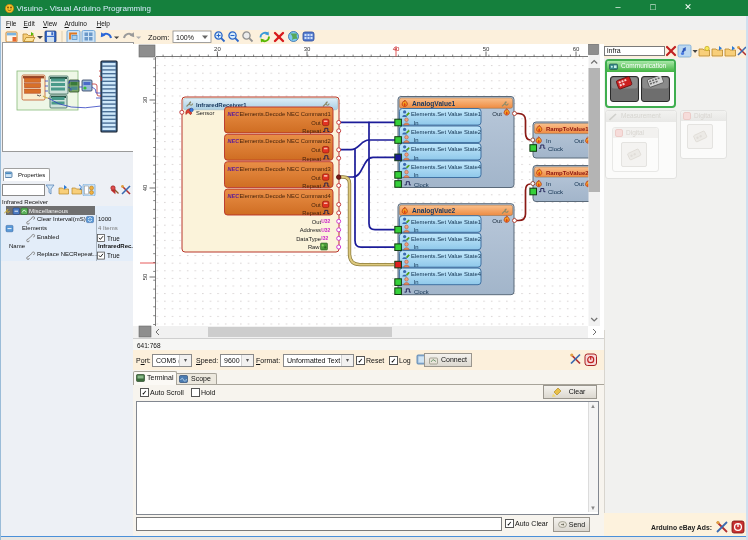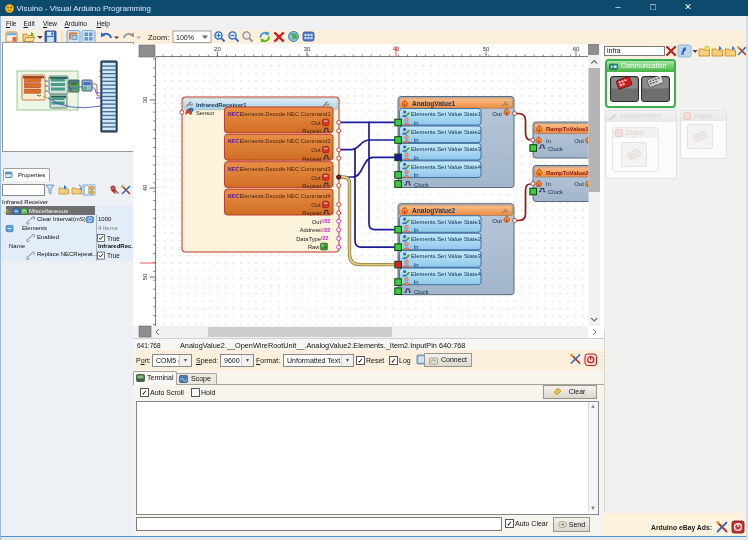--- a/index.html
+++ b/index.html
@@ -1,20 +1,20 @@
 <!DOCTYPE html>
 <html><head>
 <meta charset="utf-8">
 <style>
   html,body{margin:0;padding:0;}
   body{width:748px;height:540px;overflow:hidden;font-family:"Liberation Sans",sans-serif;}
   #win{position:absolute;left:0;top:0;width:748px;height:540px;background:#f0f0f0;overflow:hidden;}
   .abs{position:absolute;}
   
-  #titlebar{left:0;top:0;width:748px;height:16px;background:#0c4a6e;color:#fff;}
+  #titlebar{left:0;top:0;width:748px;height:16px;background:#15803d;color:#fff;}
   #titletxt{left:16.5px;top:3.5px;font-size:8px;color:#d8eafc;}
   .winbtn{top:1px;width:30px;height:14px;color:#fff;font-size:9px;text-align:center;line-height:13px;}
   
   #menubar{left:0;top:16px;width:748px;height:14px;background:#f0f0f0;border-left:1px solid #9abcd8;}
   .mitem{top:3.5px;font-size:6.5px;color:#111;}
   .mitem u{text-decoration:underline;}
   
   #toolbar{left:0;top:30px;width:748px;height:14px;background:#fcf0dc;border-left:1px solid #9abcd8;border-right:1px solid #9abcd8;}
   
   #leftpanel{left:1px;top:42px;width:132px;height:494px;background:#edf0f5;}
@@ -780,21 +780,20 @@
     <path d="M591.2,318 l3,3 l3,-3" stroke="#707070" stroke-width="1.2" fill="none"></path>
     <rect x="133" y="326" width="455" height="12" fill="#f1f1f1"></rect>
     <rect x="139" y="326" width="12" height="11" fill="#8e8e8e" stroke="#6a6a6a" stroke-width="0.6"></rect>
     <path d="M159,329 l-3,3 l3,3" stroke="#707070" stroke-width="1" fill="none"></path>
     <path d="M593,329 l3,3 l-3,3" stroke="#707070" stroke-width="1" fill="none"></path>
     <rect x="208" y="327" width="184" height="10" fill="#cdcdcd"></rect>
   </svg>
 
   <div class="abs" id="statusrow">
     <div class="abs" style="left:4px;top:2.5px;font-size:6.5px;color:#111;">641:768</div>
-    <div class="abs" style="left:47px;top:2px;font-size:7.3px;color:#111;white-space:nowrap;">AnalogValue2.__OpenWireRootUnit__.AnalogValue2.Elements._Item2.InputPin 640:768</div>
   </div>
   <div class="abs" id="portrow">
     <div class="lbl7" style="left:3px;top:7px;">P<u>o</u>rt:</div>
     <div class="combo" style="left:19px;top:3.5px;width:38px;height:11px;">
         <span style="position:absolute;left:3px;top:2px;">COM5 (L</span>
         <span class="arr">▾</span>
       </div>
     <div class="lbl7" style="left:63px;top:7px;"><u>S</u>peed:</div>
     <div class="combo" style="left:87px;top:3.5px;width:32px;height:11px;">
         <span style="position:absolute;left:3px;top:2px;">9600</span>

